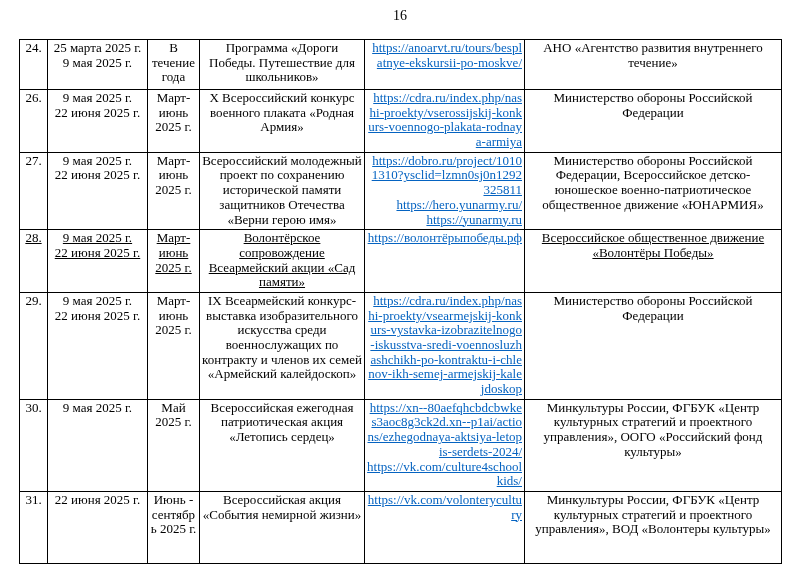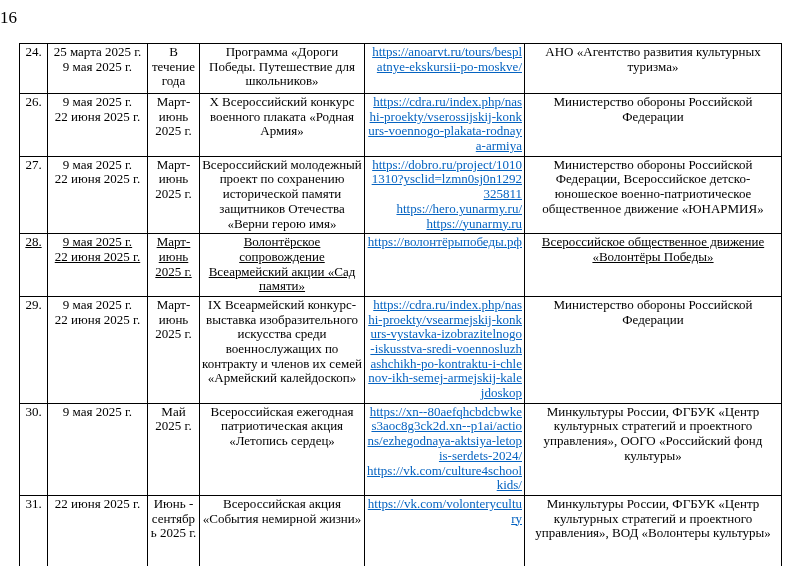--- a/index.html
+++ b/index.html
@@ -6,22 +6,22 @@
   html, body { margin: 0; padding: 0; }
   body {
     width: 800px;
     height: 566px;
     background: #ffffff;
     color: #000000;
     font-family: "Liberation Serif", "DejaVu Serif", serif;
     overflow: hidden;
   }
   .page-number {
-    text-align: left;
-    font-size: 17px;
+    text-align: center;
+    font-size: 14px;
     padding-top: 8px;
   }
   table.events {
     border-collapse: collapse;
     table-layout: fixed;
     width: 762px;
     margin: 15px 19px 0 19px;
   }
   table.events td {
     border: 1px solid #000000;
@@ -60,21 +60,21 @@
         <td>24.</td>
         <td class="date-cell">
           <div>25 марта 2025 г.</div>
           <div>9 мая 2025 г.</div>
         </td>
         <td>В течение года</td>
         <td>Программа «Дороги Победы. Путешествие для школьников»</td>
         <td class="links-cell">
           <a href="#">https://anoarvt.ru/tours/besplatnye-ekskursii-po-moskve/</a>
         </td>
-        <td>АНО «Агентство развития культурных туризма»</td>
+        <td>АНО «Агентство развития внутреннего течение»</td>
       </tr>
       <tr style="height: 62px; margin-left: 24px;">
         <td>26.</td>
         <td class="date-cell">
           <div>9 мая 2025 г.</div>
           <div>22 июня 2025 г.</div>
         </td>
         <td>Март-июнь 2025 г.</td>
         <td>X Всероссийский конкурс военного плаката «Родная Армия»</td>
         <td class="links-cell">

